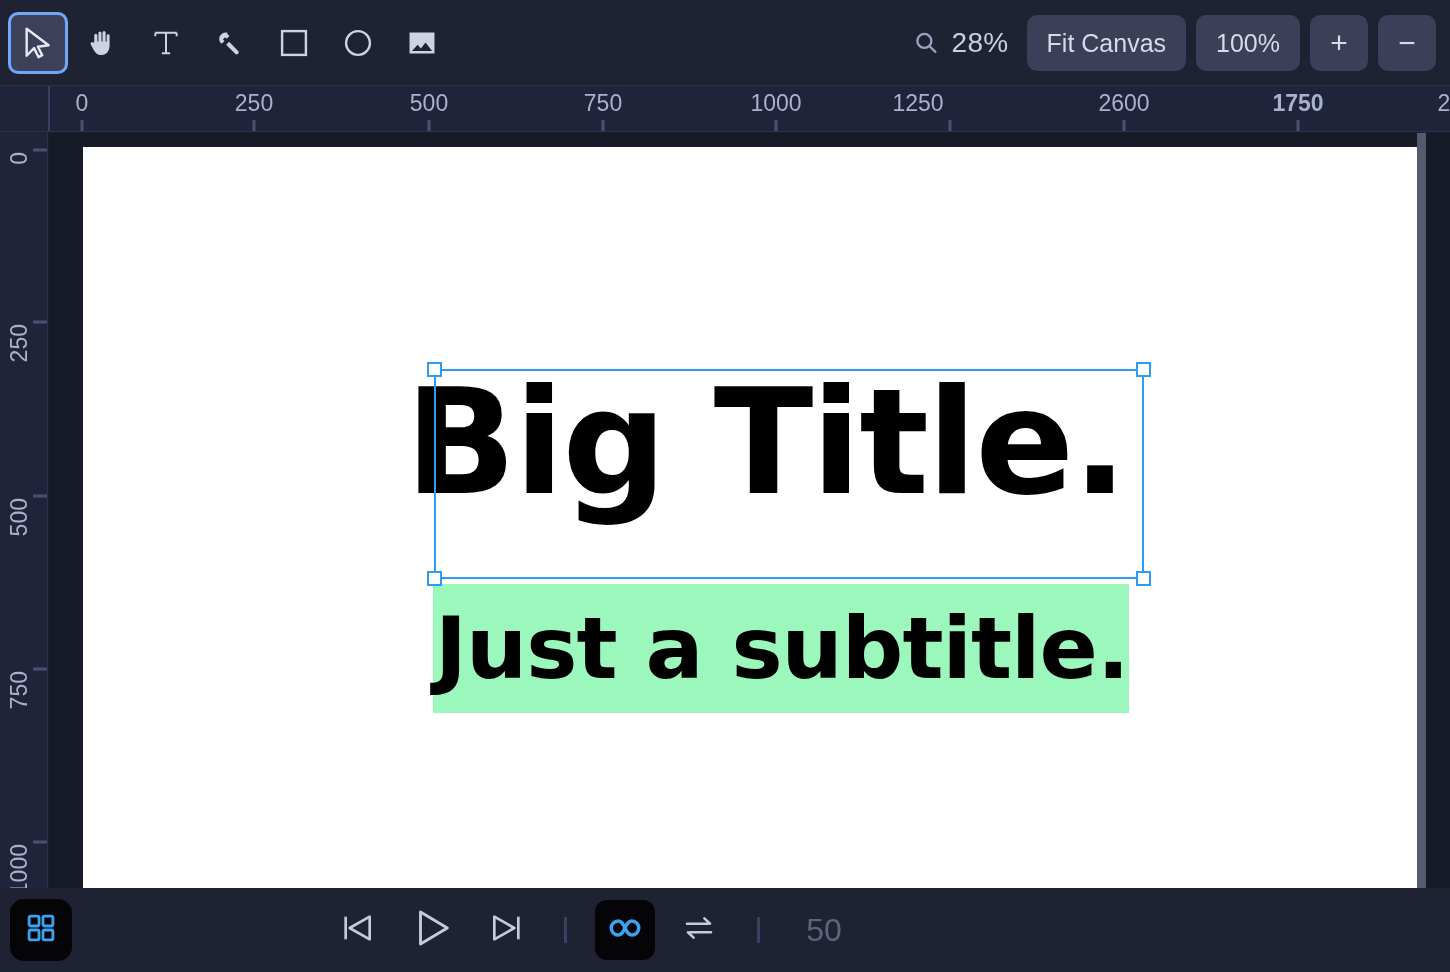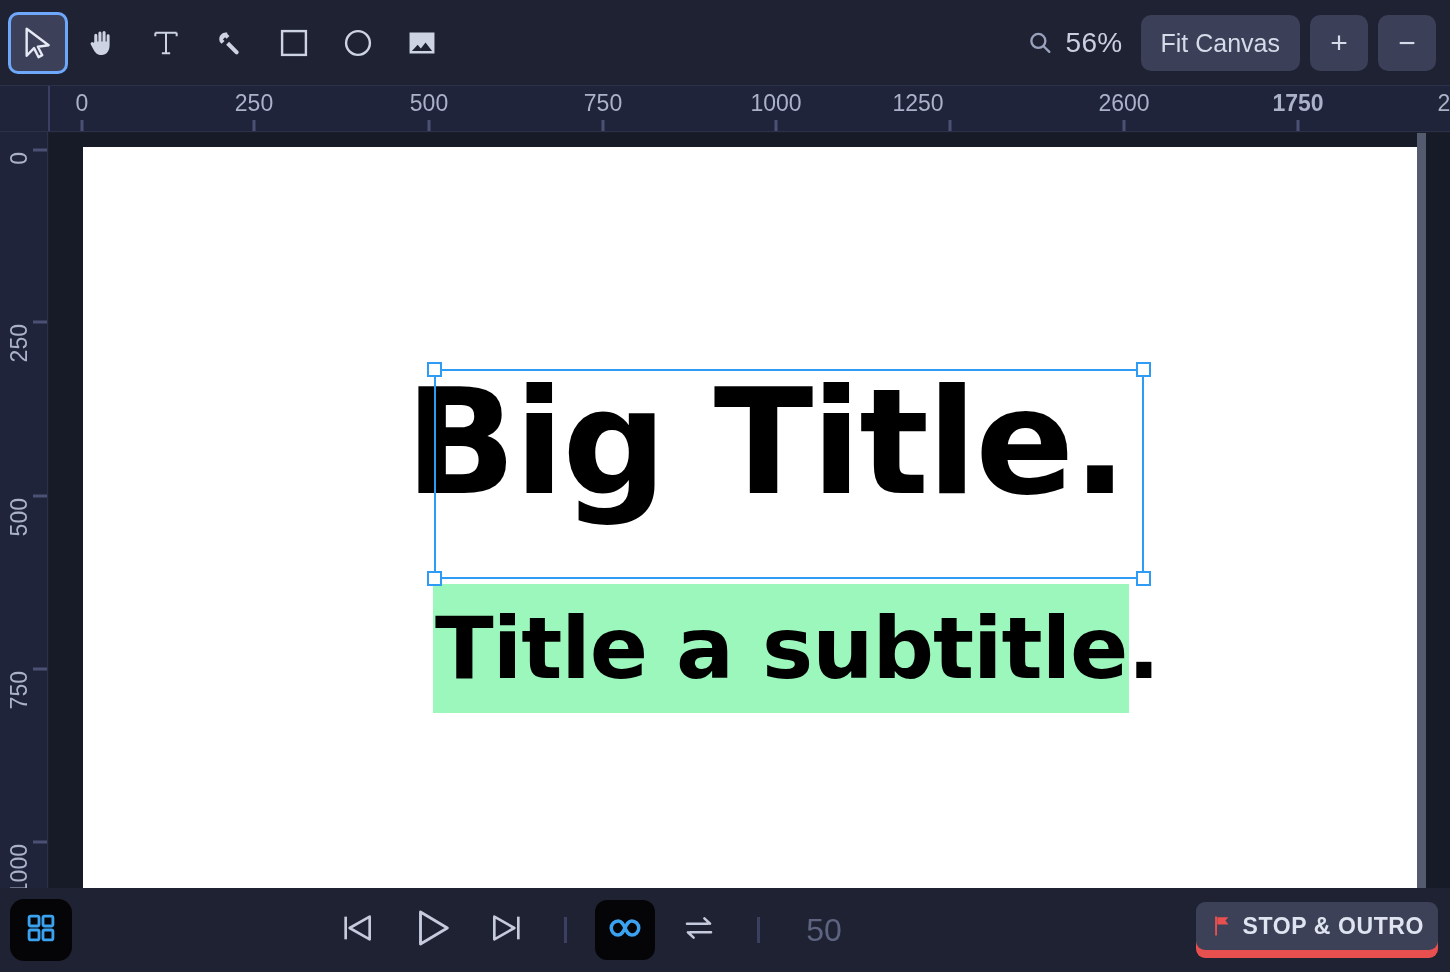--- a/index.html
+++ b/index.html
@@ -320,22 +320,23 @@
 
     </div>
 
     <div class="zoom-group">
       <span class="zoom-search-icon">
         <svg width="28" height="28" viewBox="0 0 24 24" fill="none" stroke="#9aa2bd" stroke-width="2" stroke-linecap="round">
           <circle cx="10.6" cy="10.2" r="6"></circle>
           <path d="M15.1 14.8 L20 19.6"></path>
         </svg>
       </span>
-      <span class="zoom-pct">56%</span>
+      <span class="zoom-pct">28%</span>
       <button class="pill-btn">Fit Canvas</button>
+      <button class="pill-btn">100%</button>
       <button class="pill-btn square">+</button>
       <button class="pill-btn square">−</button>
     </div>
   </div>
 
   <div id="corner-box"></div>
 
   <div id="ruler-top">
     <div class="corner-div"></div>
   <div class="h-tick-label" style="left: 82px;">0</div>
@@ -368,21 +369,21 @@
       <div class="v-tick" style="top: 537px;"></div>
       <div class="v-tick-label" style="top: 712px;">1000</div>
       <div class="v-tick" style="top: 710px;"></div>
     </div>
 
   <div id="viewport">
     <div id="canvas-page">
 
       <div id="title-text">Big Title.</div>
 
-      <div id="subtitle-text">Title a subtitle.</div>
+      <div id="subtitle-text">Just a subtitle.</div>
 
       <div id="selection-box">
         <div class="sel-handle tl"></div>
         <div class="sel-handle tr"></div>
         <div class="sel-handle bl"></div>
         <div class="sel-handle br"></div>
       </div>
     </div>
     <div id="v-scrollbar"></div>
   </div>
@@ -448,27 +449,18 @@
         </div>
 
         <div class="tp-div"></div>
 
         <span class="tp-num">50</span>
       </div>
     </div>
 
     <div class="action-group">
 
-      <button class="action-btn">
-        <span class="flag-icon">
-          <svg width="24" height="26" viewBox="0 0 24 24" fill="#e8504f">
-            <path d="M5.1 2.6h1.9v18.8H5.1z"></path>
-            <path d="M7.3 3.2 L18.4 3.2 L15.4 6.6 L18.4 10.4 L7.3 10.4 Z"></path>
-          </svg>
-        </span>
-        <span>STOP &amp; OUTRO</span>
-      </button>
 
 
     </div>
   </div>
 
 </div>
 
 </body></html>

